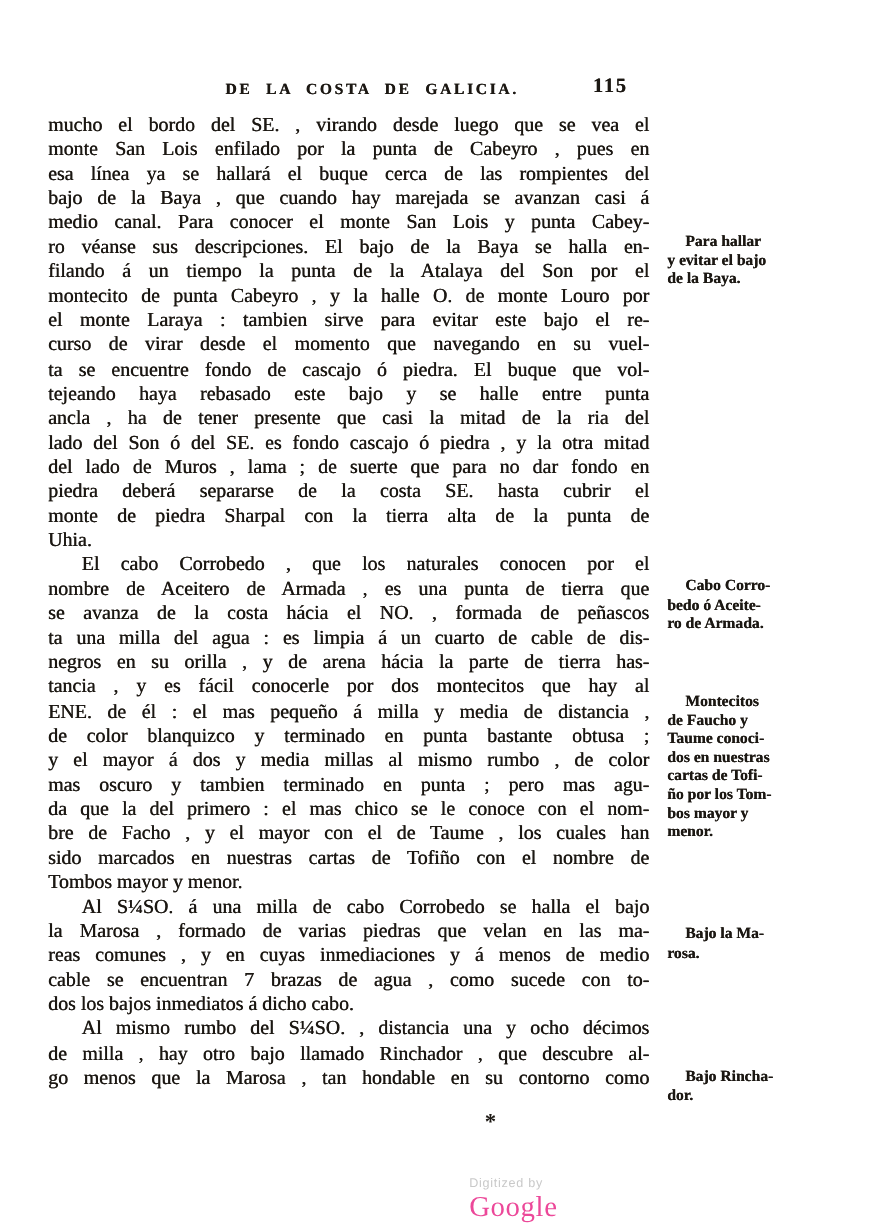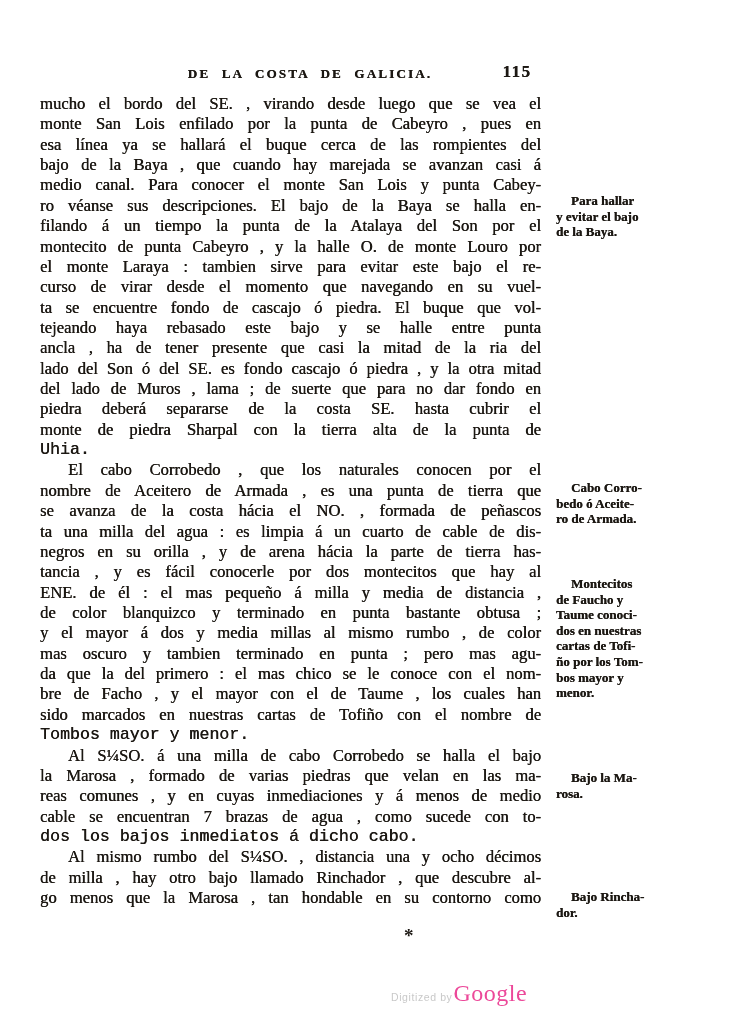--- a/index.html
+++ b/index.html
@@ -23,21 +23,21 @@
     font-weight: bold;
     letter-spacing: 2.2px;
     word-spacing: 6px;
     text-shadow: 0.3px 0 0 currentColor;
   }
   .page-number {
     position: absolute;
     top: 62px;
     left: 494px;
     width: 46px;
-    text-align: center;
+    text-align: left;
     font-size: 17px;
     font-weight: bold;
     letter-spacing: 1.5px;
     text-shadow: 0.3px 0 0 currentColor;
   }
   
   .body-col {
     position: absolute;
     top: 94px;
     left: 40px;
@@ -48,21 +48,20 @@
   }
   .body-col .tline {
     text-align: justify;
     text-align-last: justify;
     height: 20.37px;
     overflow: visible;
   }
   .para.short-last .tline:last-child {
     text-align: center;
     text-align-last: left;
-    font-family: Liberation Mono, monospace;
   }
   .para.indent-first .tline:first-child { text-indent: 28px; }
   
   .note {
     position: absolute;
     left: 556px;
     width: 154px;
     font-size: 13px;
     line-height: 15.6px;
     font-weight: bold;
@@ -85,20 +84,21 @@
     color: #1c1813;
   }
   
   .watermark {
     position: absolute;
     top: 980px;
     left: 391px;
     display: flex;
     align-items: baseline;
     gap: 1px;
+    flex-direction: column;
   }
   .wm-text {
     font-family: "Liberation Sans", sans-serif;
     font-size: 10.5px;
     color: #c9c9c9;
     letter-spacing: 0.6px;
   }
   .wm-logo {
     font-family: "Liberation Serif", serif;
     font-size: 24px;

